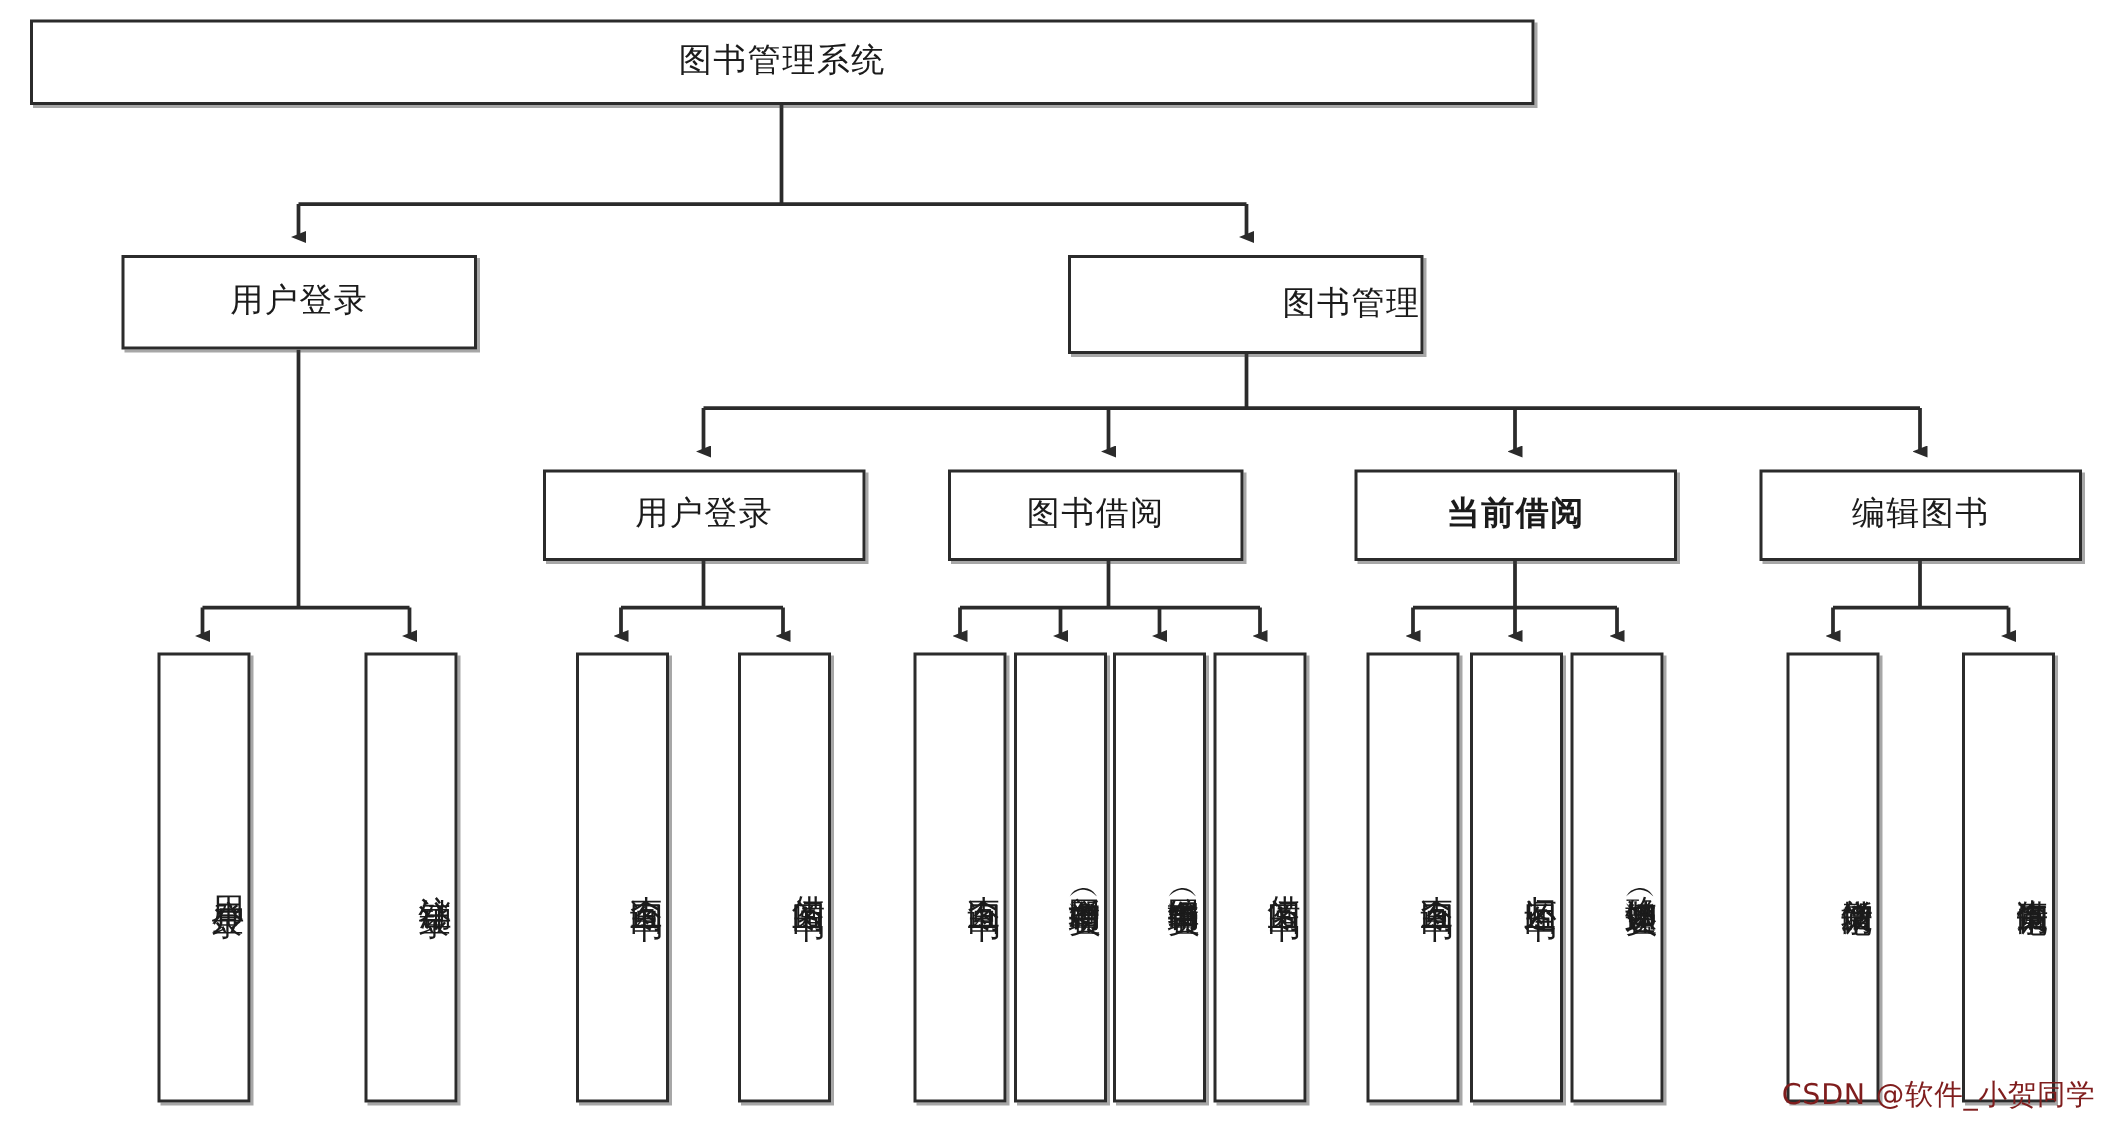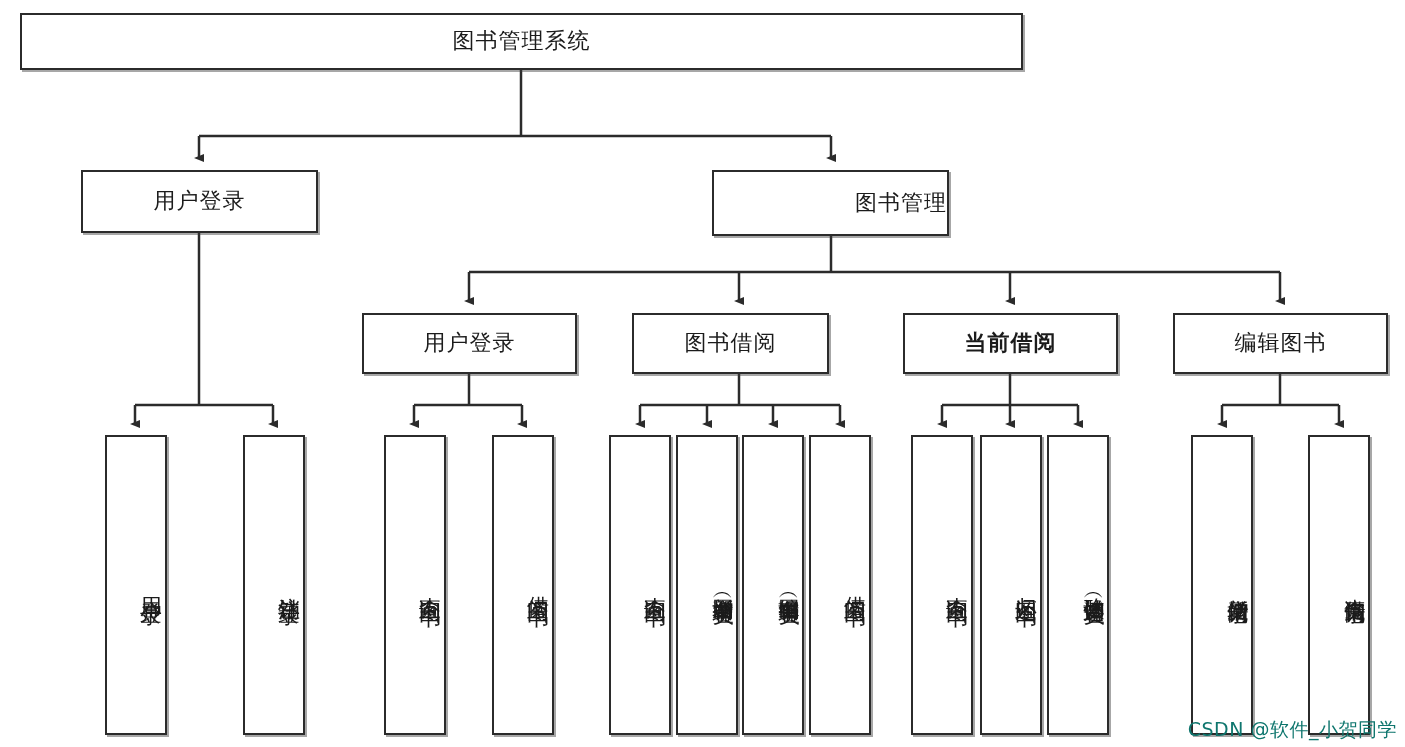--- a/index.html
+++ b/index.html
@@ -53,21 +53,21 @@
   }
   .node.vert.tall-text {
     font-size: 21px;
     letter-spacing: 1px;
   }
   .watermark {
     position: absolute;
     right: 8px;
     bottom: 4px;
     font-size: 19px;
-    color: #0f766e;
+    color: #7f1d1d;
     letter-spacing: 0.5px;
     z-index: 5;
     white-space: nowrap;
   }
 </style>
 </head>
 <body>
 
 <div id="canvas">
 

